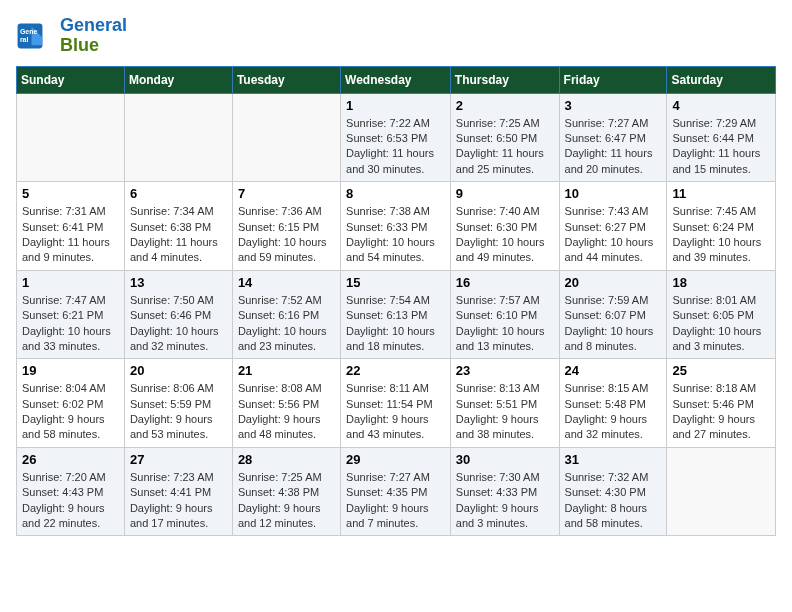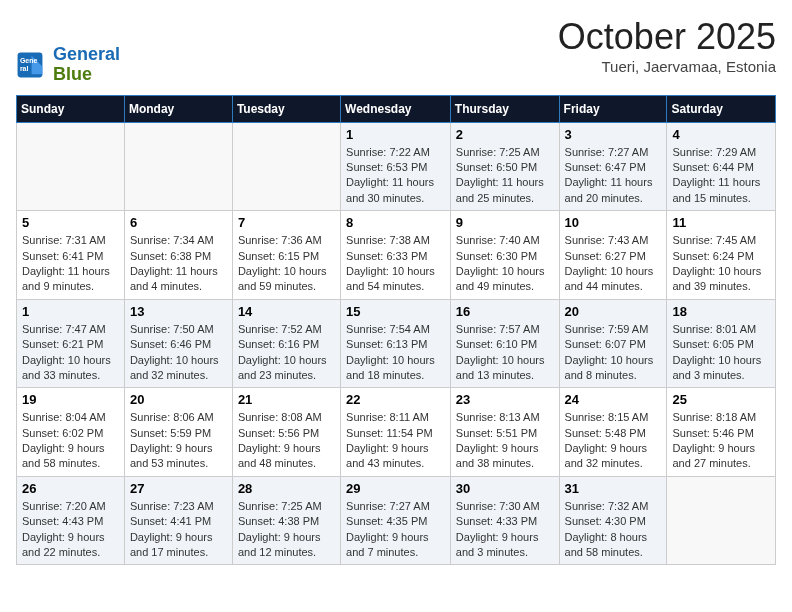--- a/index.html
+++ b/index.html
@@ -12,22 +12,21 @@
     }
     .header {
       display: flex;
       justify-content: space-between;
       align-items: flex-start;
       margin-bottom: 10px;
     }
     .logo {
       display: flex;
       align-items: center;
-      gap: 9px;
-      margin-top: 29px;
+      gap: 16px;
     }
     .logo-text {
       font-size: 18px;
       font-weight: bold;
       color: #333;
       line-height: 1.1;
     }
     .logo-text span {
       color: #1a6bb5;
     }
@@ -46,21 +45,21 @@
     .location {
       font-size: 15px;
       color: #444;
     }
     table {
       width: 100%;
       border-collapse: collapse;
       font-size: 11px;
     }
     thead tr {
-      background: #0f172a;
+      background: #14532d;
       color: #fff;
     }
     thead th {
       padding: 6px 4px;
       text-align: left;
       font-size: 12px;
       font-weight: bold;
       border: 1px solid #2e7abf;
     }
     tbody tr {
@@ -105,24 +104,20 @@
     </svg>
     <div>
       <div class="logo-text">
         <span>General</span>
       </div>
       <div class="logo-text">
         <span style="color:#4d7c0f;">Blue</span>
       </div>
     </div>
   </div>
-  <div class="title-block">
-    <div class="month-title">October 2025</div>
-    <div class="location">Tueri, Jaervamaa, Estonia</div>
-  </div>
 </div>
 
 <table>
   <thead>
     <tr>
     <th>Sunday</th>
         <th>Monday</th>
         <th>Tuesday</th>
         <th>Wednesday</th>
         <th>Thursday</th>

